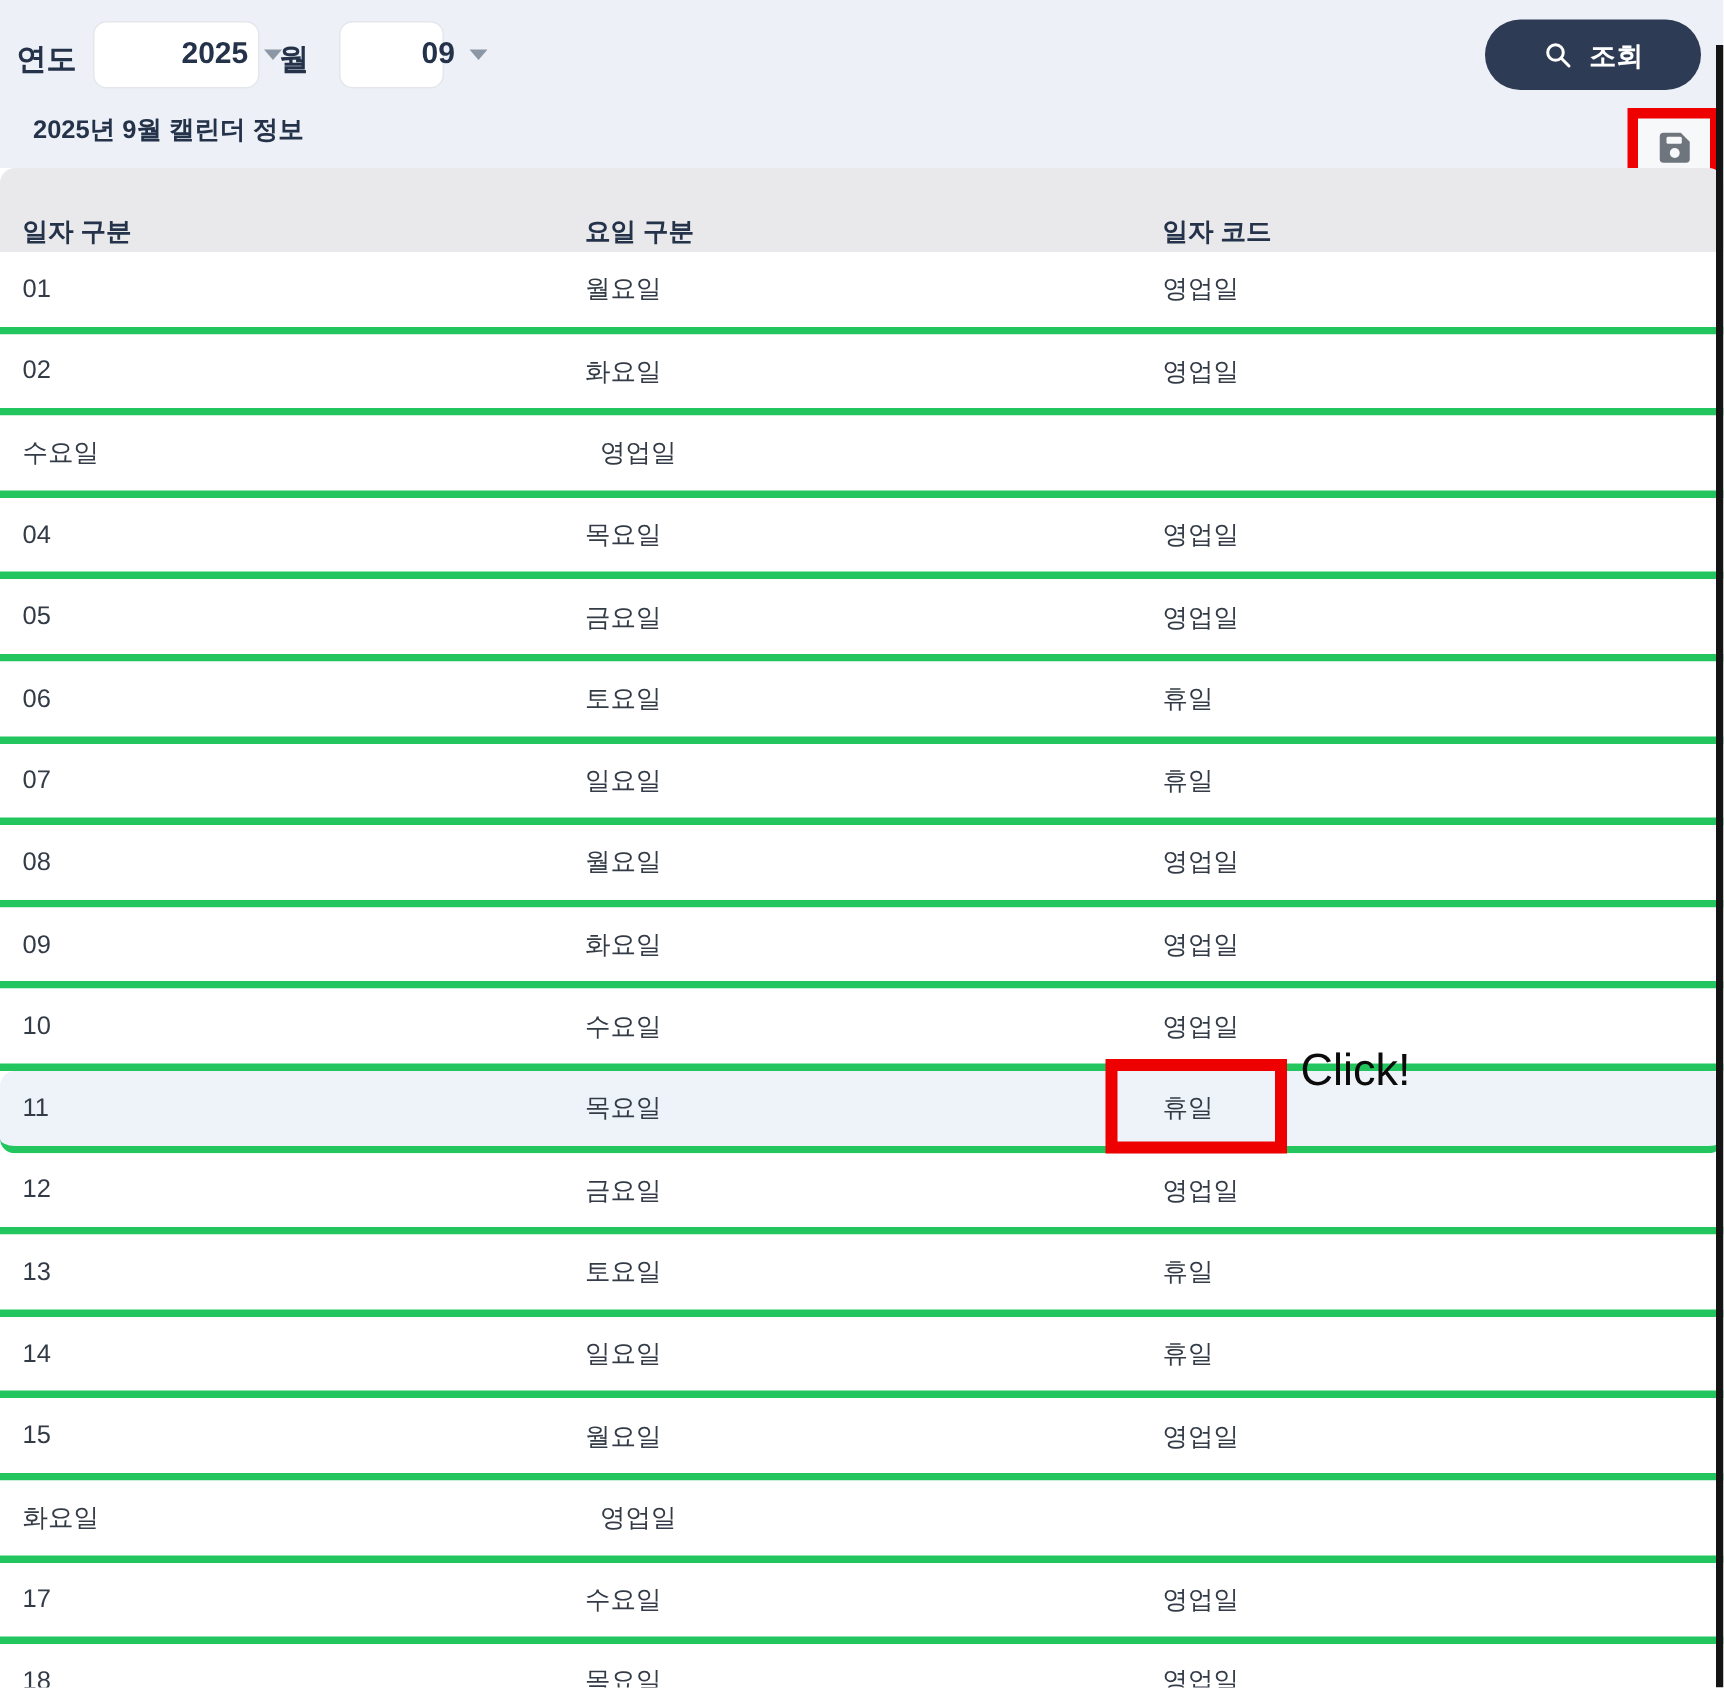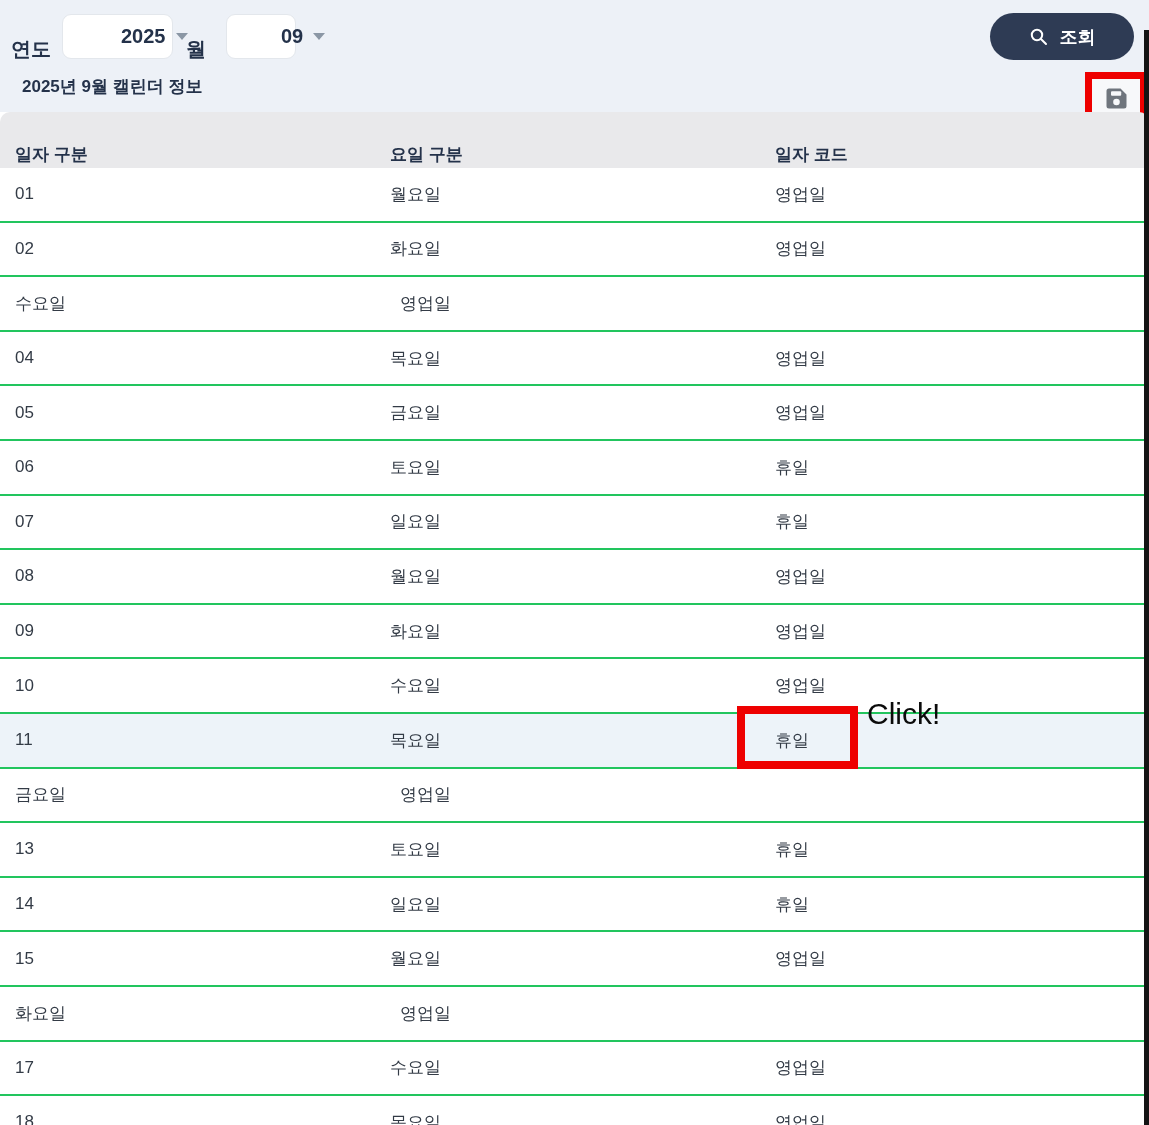--- a/index.html
+++ b/index.html
@@ -4,21 +4,21 @@
 <style>
   html,body{margin:0;padding:0;}
   .screen{
     position:relative;width:1149px;height:1125px;overflow:hidden;
     background:#ffffff;font-family:"Liberation Sans",sans-serif;
     color:#2b3a55;
   }
   
   .top-panel{position:absolute;left:0;top:0;width:1149px;height:112px;background:#edf1f7;}
   .filter-bar{position:absolute;left:0;top:0;width:1149px;height:66px;}
-  .flabel{position:absolute;top:16px;height:66px;display:flex;align-items:center;
+  .flabel{position:absolute;top:6px;height:66px;display:flex;align-items:center;
     font-size:20px;font-weight:700;color:#24324a;text-align:center;}
   .lbl-year{left:11px;}
   .lbl-month{left:186px;}
   .dropdown{position:absolute;top:14px;height:45px;background:#ffffff;border:1px solid #e3e7ec;
     border-radius:9px;display:flex;align-items:center;justify-content:space-between;
     box-sizing:border-box;padding:0 14px 0 20px;cursor:pointer;}
   .dd-year{left:62px;width:111px;}
   .dd-month{left:226px;width:70px;padding-left:16px;}
   .dd-value{font-size:20px;font-weight:700;color:#24324a;margin-left:38px;}
   .chevron{width:0;height:0;border-left:6px solid transparent;border-right:6px solid transparent;
@@ -37,22 +37,22 @@
   .save-btn{background:none;border:none;padding:0;cursor:pointer;display:flex;}
   .code-annotation{position:absolute;left:737px;top:706px;width:121px;height:63px;
     border:8px solid #ee0000;box-sizing:border-box;background:transparent;z-index:5;pointer-events:none;}
   .click-label{position:absolute;left:867px;top:692px;font-size:30px;line-height:44px;
     color:#0b0b0b;font-weight:400;z-index:5;}
   
   .table{position:absolute;left:0;top:112px;width:1149px;}
   .thead{height:56px;background:#e9e9eb;border-radius:10px 10px 0 0;display:flex;align-items:center;}
   .thcell{font-size:17px;font-weight:700;color:#24324a;box-sizing:border-box;padding-left:15px;margin-top:28px;}
   .trow{height:54.6px;display:flex;align-items:center;background:#ffffff;
-    border-bottom:2px solid #22c55e;box-sizing:border-box;}
-  .trow.hl{background:#edf3f9;}
+    border-bottom:5px solid #22c55e;box-sizing:border-box;}
+  .trow.hl{background:#edf3f9;border-radius:10px;}
   .tcell{font-size:17px;color:#333b46;box-sizing:border-box;padding-left:15px;}
   .c0{width:375px;}
   .c1{width:385px;}
   .c2{flex:1;}
   
   .scroll-strip{position:absolute;right:0;top:30px;width:5px;height:1095px;background:#141414;z-index:6;}
 </style>
 </head>
 <body>
 
@@ -158,20 +158,21 @@
           <div class="tcell c0">10</div>
           <div class="tcell c1">수요일</div>
           <div class="tcell c2">영업일</div>
         </div>
         <div class="trow hl">
           <div class="tcell c0">11</div>
           <div class="tcell c1">목요일</div>
           <div class="tcell c2">휴일</div>
         </div>
         <div class="trow">
+          <div class="tcell c0">12</div>
           <div class="tcell c1">금요일</div>
           <div class="tcell c2">영업일</div>
         </div>
         <div class="trow">
           <div class="tcell c0">13</div>
           <div class="tcell c1">토요일</div>
           <div class="tcell c2">휴일</div>
         </div>
         <div class="trow">
           <div class="tcell c0">14</div>

